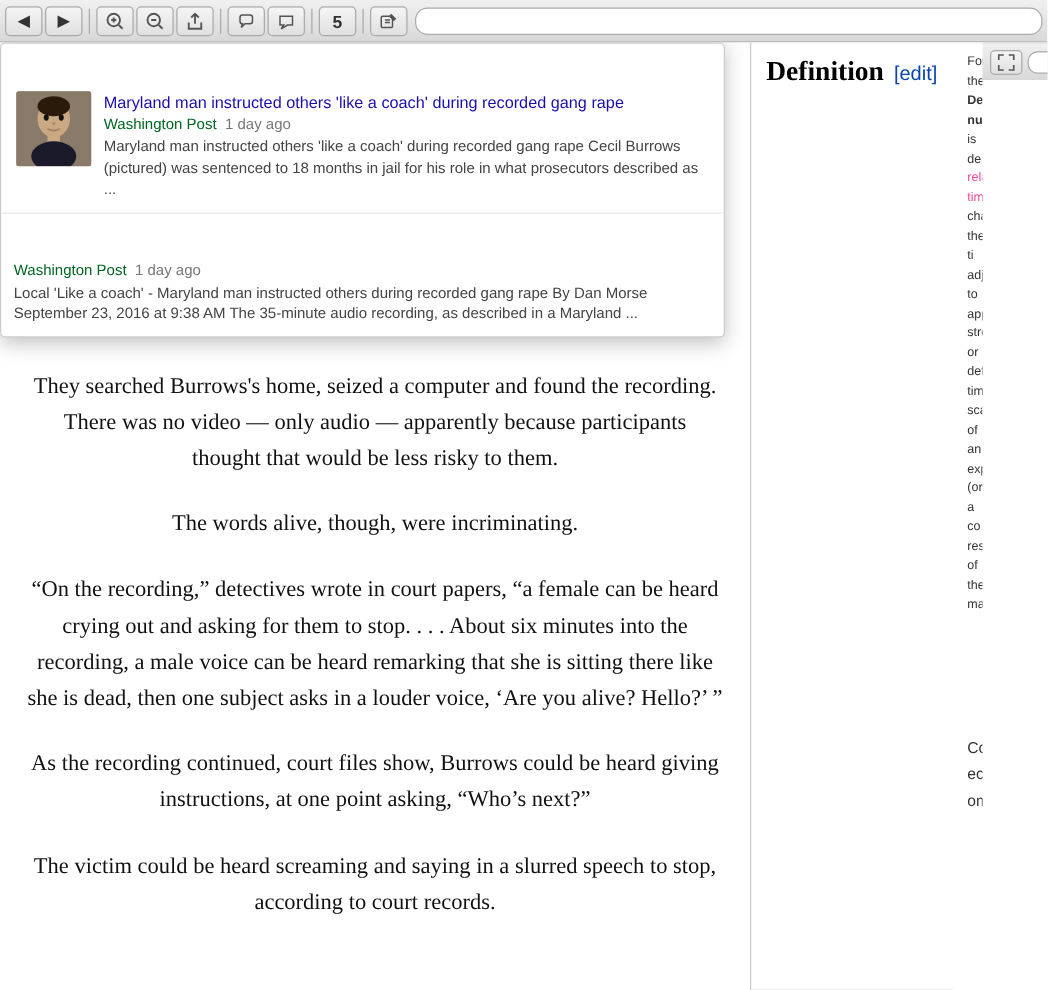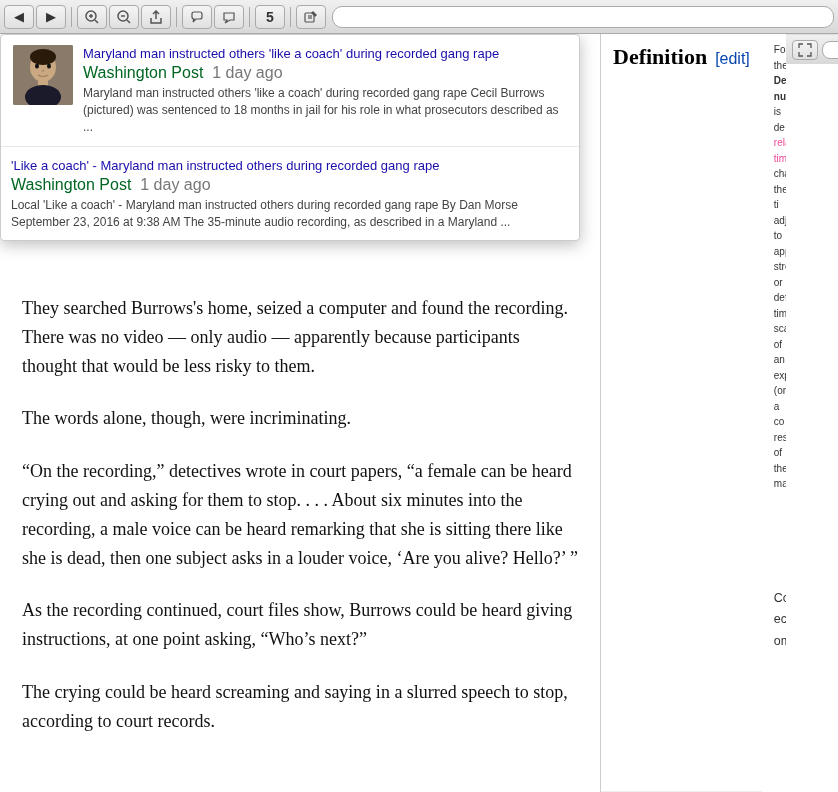--- a/index.html
+++ b/index.html
@@ -79,20 +79,21 @@
       border-radius: 4px;
       z-index: 100;
       overflow: hidden;
     }
 
     .news-item {
       display: flex;
       padding: 10px 12px;
       border-bottom: 1px solid #e8e8e8;
       gap: 10px;
+      margin-top: 28px;
     }
     .news-item:last-child {
       border-bottom: none;
     }
     .news-thumbnail {
       width: 60px;
       height: 60px;
       background: #8a7a6a;
       flex-shrink: 0;
       border-radius: 2px;
@@ -108,21 +109,21 @@
     .news-title {
       font-family: Arial, sans-serif;
       font-size: 13px;
       color: #1a0dab;
       font-weight: normal;
       line-height: 1.4;
       cursor: pointer;
     }
     .news-source {
       font-family: Arial, sans-serif;
-      font-size: 16px;
+      font-size: 12px;
       color: #006621;
     }
     .news-snippet {
       font-family: Arial, sans-serif;
       font-size: 12px;
       color: #444;
       line-height: 1.4;
       margin-top: 2px;
     }
 
@@ -131,20 +132,21 @@
       padding: 30px 22px 20px 22px;
       font-size: 18px;
       line-height: 1.6;
       color: #111;
       font-family: Georgia, serif;
       
       margin-top: 230px;
     }
     .article-body p {
       margin-bottom: 24px;
+      text-align: center;
     }
 
     
     .right-panel {
       width: 238px;
       border-left: 1px solid #ccc;
       background: #fff;
       display: flex;
       flex-direction: row;
       height: 100%;
@@ -315,36 +317,35 @@
           <span class="news-title">Maryland man instructed others 'like a coach' during recorded gang rape</span>
           <span class="news-source">
             <span>Washington Post</span>&nbsp;&nbsp;<span style="color:#777">1 day ago</span>
           </span>
           <span class="news-snippet">Maryland man instructed others 'like a coach' during recorded gang rape Cecil Burrows (pictured) was sentenced to 18 months in jail for his role in what prosecutors described as ...</span>
         </div>
       </div>
 
       <div class="news-item" style="padding-left:10px;">
         <div class="news-text">
-          <span class="news-title">'Like a coach' - Maryland man instructed others during recorded gang rape</span>
           <span class="news-source">
             <span>Washington Post</span>&nbsp;&nbsp;<span style="color:#777">1 day ago</span>
           </span>
           <span class="news-snippet">Local 'Like a coach' - Maryland man instructed others during recorded gang rape By Dan Morse September 23, 2016 at 9:38 AM The 35-minute audio recording, as described in a Maryland ...</span>
         </div>
       </div>
 
     </div>
 
     <div class="article-body">
       <p>They searched Burrows's home, seized a computer and found the recording. There was no video — only audio — apparently because participants thought that would be less risky to them.</p>
-      <p>The words alone, though, were incriminating.</p>
+      <p>The words alive, though, were incriminating.</p>
       <p>“On the recording,” detectives wrote in court papers, “a female can be heard crying out and asking for them to stop. . . . About six minutes into the recording, a male voice can be heard remarking that she is sitting there like she is dead, then one subject asks in a louder voice, ‘Are you alive? Hello?’ ”</p>
       <p>As the recording continued, court files show, Burrows could be heard giving instructions, at one point asking, “Who’s next?”</p>
-      <p>The crying could be heard screaming and saying in a slurred speech to stop, according to court records.</p>
+      <p>The victim could be heard screaming and saying in a slurred speech to stop, according to court records.</p>
     </div>
 
   </div>
 
   <div class="right-panel">
 
     <div class="definition-header">
       <span class="definition-title">Definition</span>
       <span class="definition-edit">[edit]</span>
     </div>

